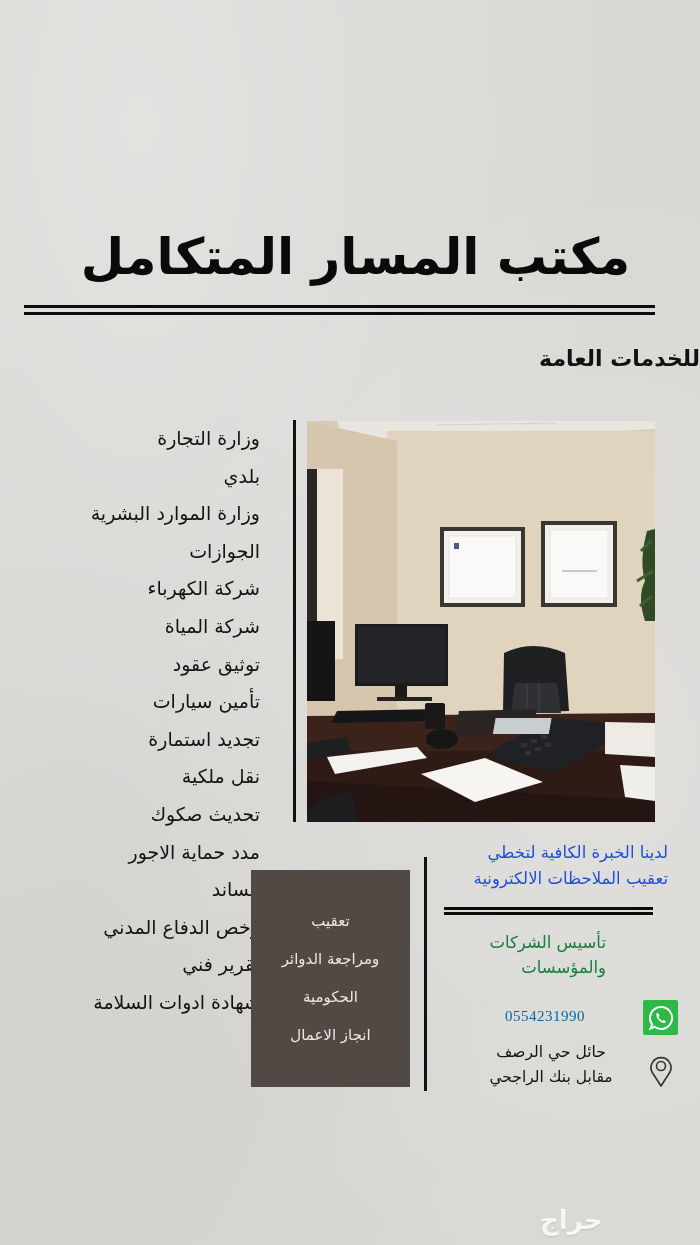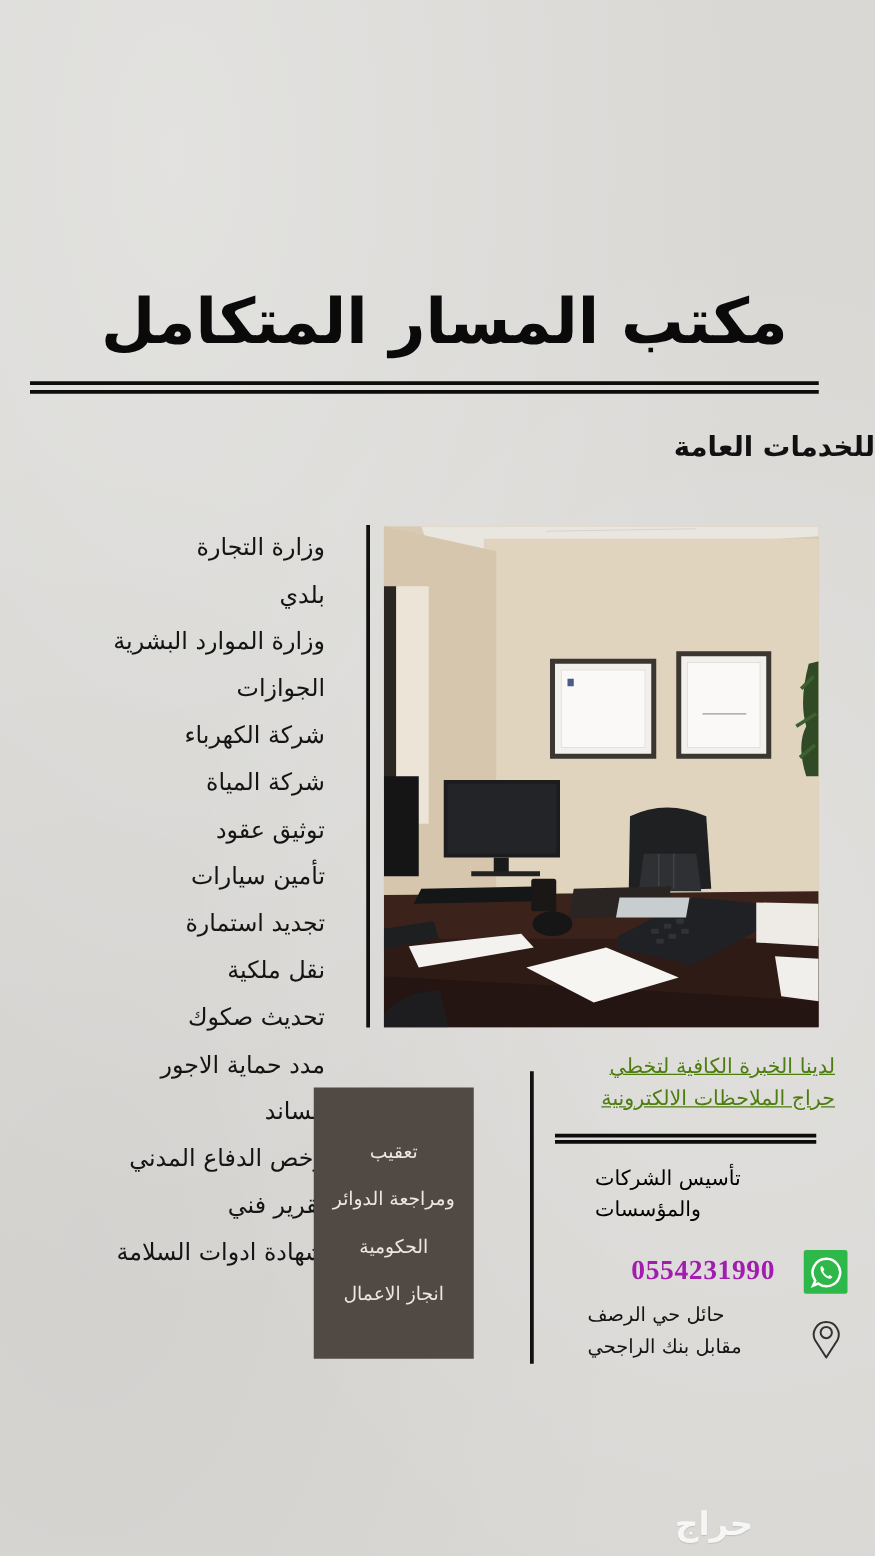--- a/index.html
+++ b/index.html
@@ -41,50 +41,49 @@
     .vrule { background: #111; width: 3px; }
 
     
     .photo {
       left: 307px; top: 421px; width: 348px; height: 401px; overflow: hidden;
       background: #d8cbb5;
     }
 
     
     .darkbox {
-      left: 251px; top: 870px; width: 128px; height: 217px;
+      left: 251px; top: 870px; width: 159px; height: 217px;
       background: #514a44;
       direction: rtl; text-align: center; color: #ece8e2;
       padding-top: 32px;
     }
     .darkbox p { font-size: 15px; line-height: 38px; white-space: nowrap; }
 
     
     .expertise {
       left: 430px; width: 238px; top: 840px;
-      direction: rtl; text-align: right; font-size: 16.5px; line-height: 26px; color: #4d7c0f;
+      direction: rtl; text-align: right; font-size: 16.5px; line-height: 26px; color: #1d4ed8;
       white-space: nowrap;
-      text-decoration: underline;
     }
     .founding {
-      left: 476px; width: 160px; top: 930px;
-      direction: rtl; text-align: left; font-size: 16.5px; line-height: 25px; color: #000000;
+      left: 446px; width: 160px; top: 930px;
+      direction: rtl; text-align: right; font-size: 16.5px; line-height: 25px; color: #15803d;
     }
     .phone {
-      left: 505px; top: 1001px; font-size: 22px; line-height: 30px; color: #a21caf;
-      font-family: "Liberation Serif", serif; letter-spacing: 0.5px; font-weight: bold;
+      left: 505px; top: 1001px; font-size: 15px; line-height: 30px; color: #0369a1;
+      font-family: "Liberation Serif", serif; letter-spacing: 0.5px;
     }
     .wa-icon {
       left: 643px; top: 1000px; width: 35px; height: 35px; background: #2eb84a; border-radius: 2px;
       display: flex; align-items: center; justify-content: center;
     }
     .pin-icon { left: 648px; top: 1054px; width: 26px; height: 34px; }
     .address {
       left: 470px; width: 162px; top: 1040px;
-      direction: rtl; text-align: left; font-size: 15.5px; line-height: 25px; color: #141414;
+      direction: rtl; text-align: center; font-size: 15.5px; line-height: 25px; color: #141414;
       white-space: nowrap;
     }
 
     .watermark {
       left: 540px; top: 1205px; font-size: 26px; color: rgba(255,255,255,0.85);
       direction: rtl; font-weight: bold; letter-spacing: 1px;
       text-shadow: 0 1px 1px rgba(0,0,0,0.12);
     }
   </style>
 </head>
@@ -191,21 +190,21 @@
   <p>تعقيب</p>
   <p>ومراجعة الدوائر</p>
   <p>الحكومية</p>
   <p>انجاز الاعمال</p>
 </div>
 
 <div class="abs vrule" style="left:424px; top:857px; height:234px;"></div>
 
 <div class="abs expertise">
   <div>لدينا الخبرة الكافية لتخطي</div>
-  <div>حراج الملاحظات الالكترونية</div>
+  <div>تعقيب الملاحظات الالكترونية</div>
 </div>
 <div class="abs hrule" style="left:444px; top:907px; width:209px; height:2.5px;"></div>
 <div class="abs hrule" style="left:444px; top:912px; width:209px; height:2.5px;"></div>
 
 <div class="abs founding">
   <div>تأسيس الشركات</div>
   <div>والمؤسسات</div>
 </div>
 
 <div class="abs phone">0554231990</div>

